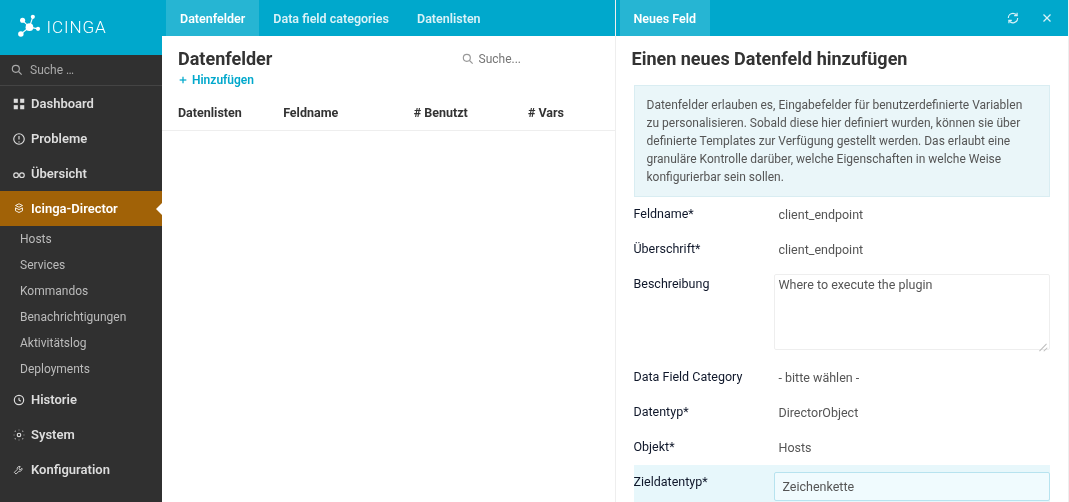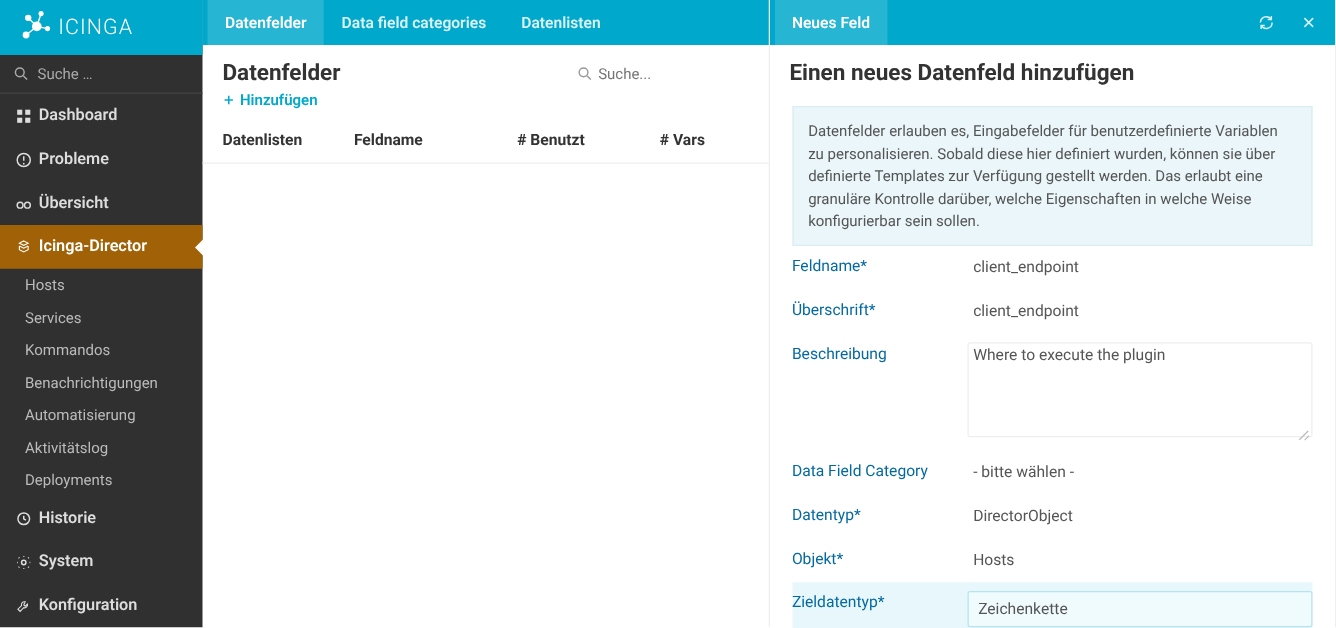--- a/index.html
+++ b/index.html
@@ -23,21 +23,21 @@
 .page-title { font-size:18px; font-weight:700; color:#333;}
 .search-box { border:none; font-size:12px; color:#888; width:120px; outline:none;}
 .search-wrap { display:flex; align-items:center; gap:4px; color:#999; font-size:12px;}
 .add-link { color:#00a8cc; font-size:12px; padding:0 16px 8px 16px; display:flex; align-items:center; gap:4px; cursor:pointer; font-weight:600;}
 .table-head { display:flex; padding:10px 16px; font-size:12.5px; font-weight:700; color:#333; border-bottom:1px solid #eee;}
 .th { flex:1; }
 .right-body { padding:12px 18px 16px 18px; overflow:auto; }
 .info-box { background:#eaf6f9; border:1px solid #d9edf2; padding:10px 12px; font-size:12px; line-height:1.5; color:#555; }
 .form-row { display:flex; align-items:flex-start; padding:7px 0; font-size:12.5px; }
 .form-row.hl { background:#e7f7fb; }
-.form-label { width:140px; color:#0369a1; padding-top:2px;}
+.form-label { width:140px; color:#0f172a; padding-top:2px;}
 .form-val { flex:1; color:#555; }
 .form-val input, .form-val textarea, .form-val .sel { width:100%; border:1px solid transparent; background:transparent; font-size:12.5px; font-family:inherit; resize:none; padding:2px 4px; color:#555;}
 .form-val textarea { height:76px; border:1px solid #eee; border-radius:2px;}
 .form-val .sel.boxed { border:1px solid #b7e3ef; background:#f0fbfe; border-radius:2px; padding:6px 8px;}
 .ta-wrap { position:relative; }
 .ta-grip { position:absolute; right:2px; bottom:2px; width:10px; height:10px; pointer-events:none;}
 .ta-grip::before,.ta-grip::after{content:"";position:absolute;background:#bbb;height:1px;}
 .ta-grip::before{width:10px;right:0;bottom:3px;transform:rotate(-45deg);}
 .ta-grip::after{width:5px;right:0;bottom:1px;transform:rotate(-45deg);}
 .icon { width:14px; height:14px; display:inline-flex; }
@@ -97,21 +97,20 @@
   <div class="nav-item active">
     <svg class="icon" viewBox="0 0 24 24">
         <path d="M12 3l6 3-6 3-6-3z M6 10l6 3 6-3 M6 10v5l6 3 6-3v-5" fill="none" stroke="#fff" stroke-width="1.5"></path>
       </svg>
     <span>Icinga-Director</span>
   </div>
   <div class="sub-item">Hosts</div>
   <div class="sub-item">Services</div>
   <div class="sub-item">Kommandos</div>
   <div class="sub-item">Benachrichtigungen</div>
-  <div class="sub-item">Automatisierung</div>
   <div class="sub-item">Aktivitätslog</div>
   <div class="sub-item">Deployments</div>
   <div class="nav-item">
     <svg class="icon" viewBox="0 0 24 24">
         <circle cx="12" cy="12" r="8" fill="none" stroke="#ddd" stroke-width="2"></circle>
         <path d="M12 8v4l3 2" fill="none" stroke="#ddd" stroke-width="2"></path>
       </svg>
     <span>Historie</span>
   </div>
   <div class="nav-item">

